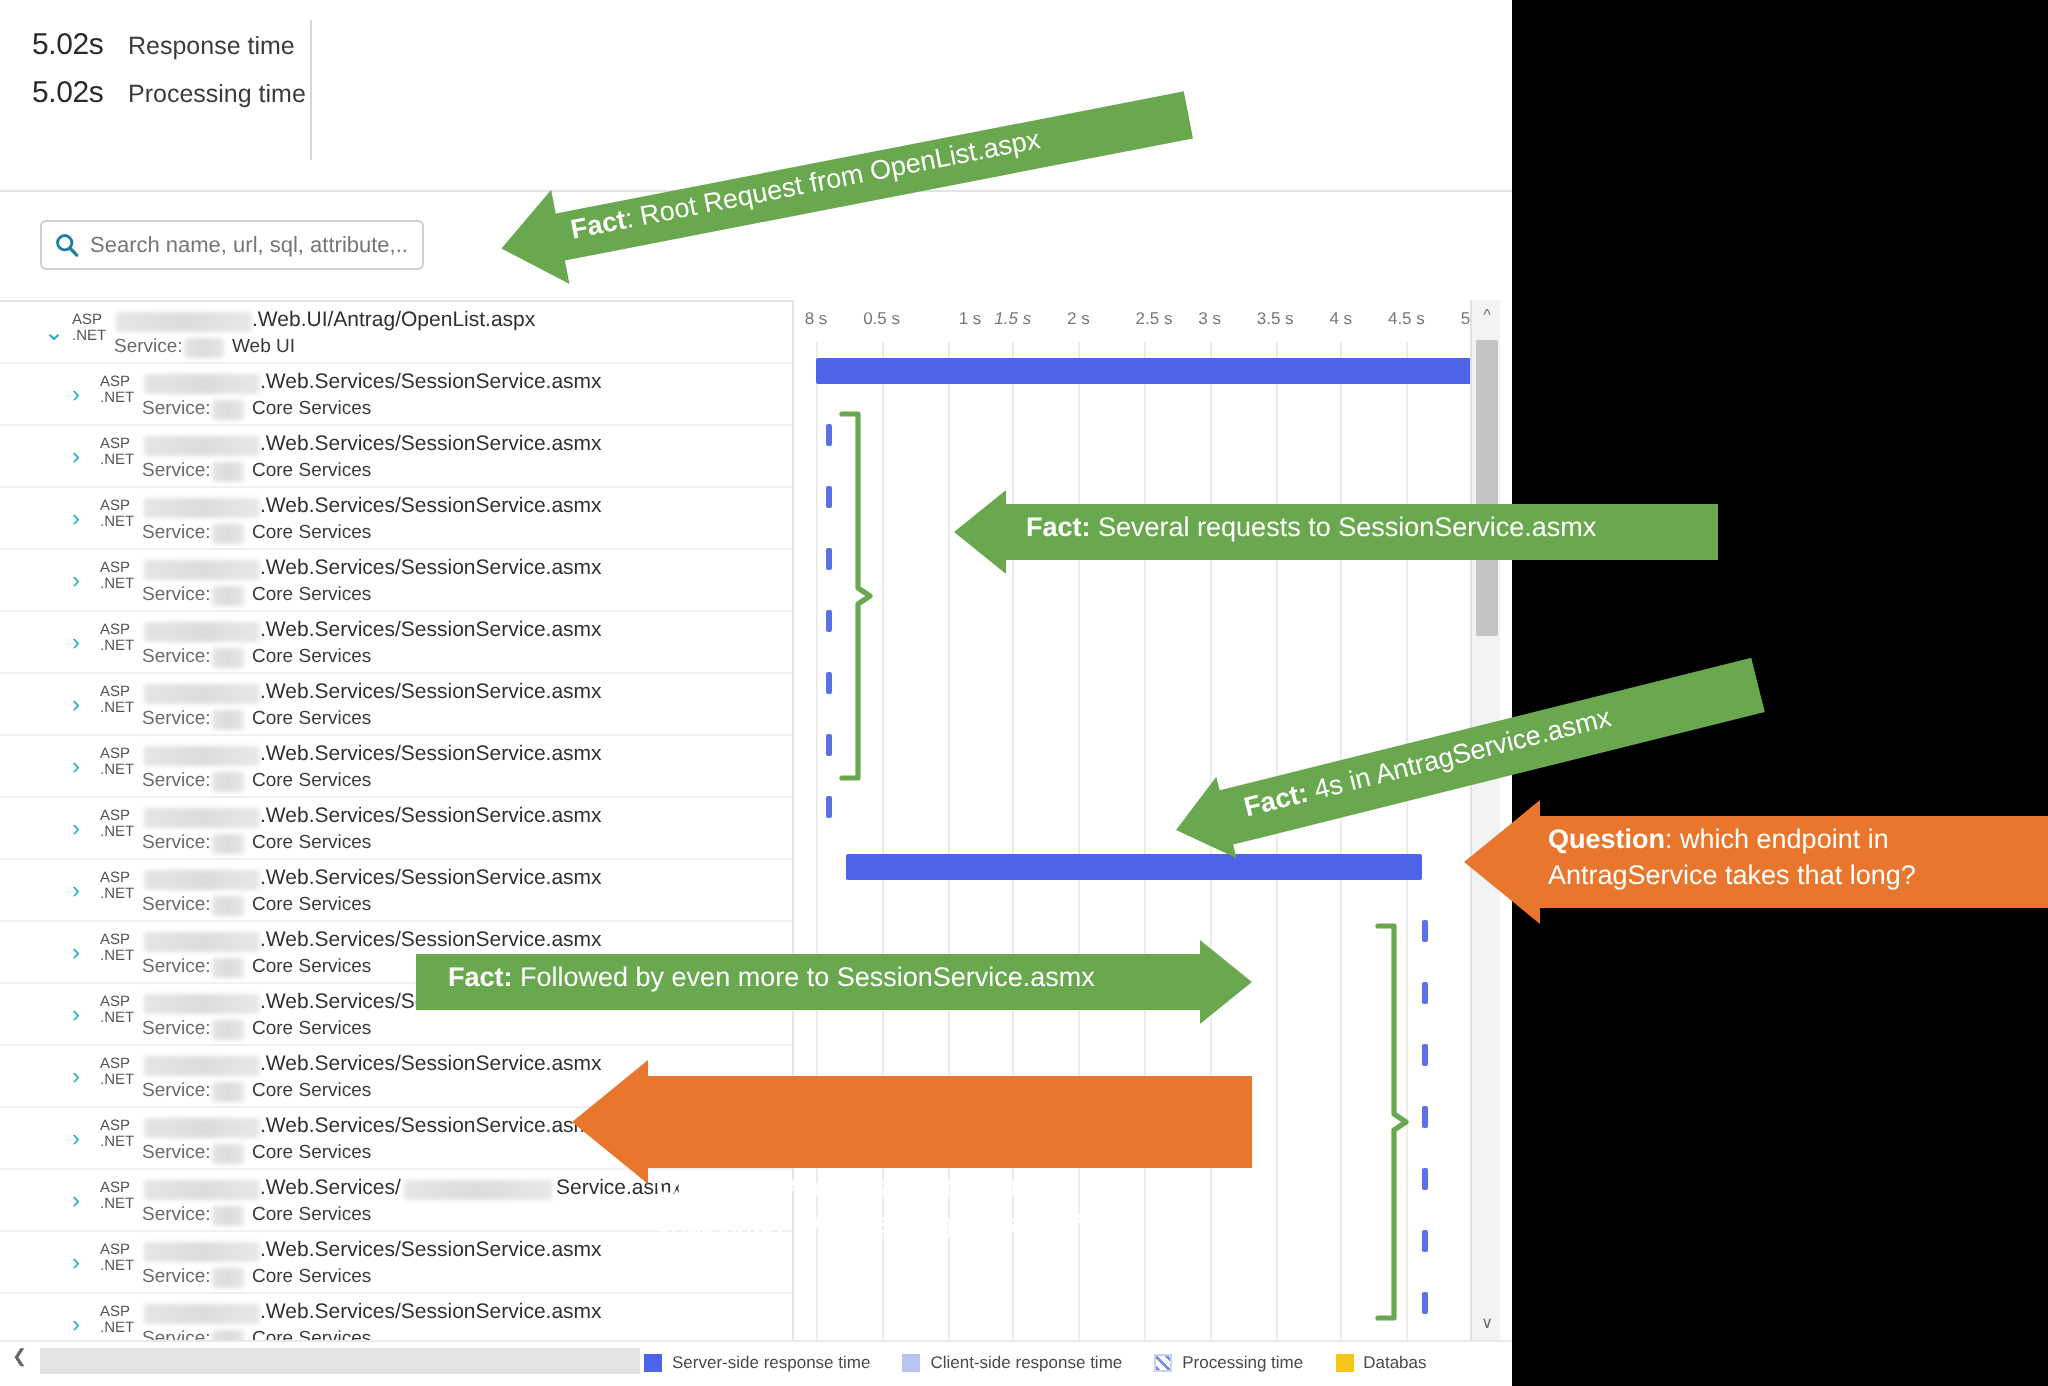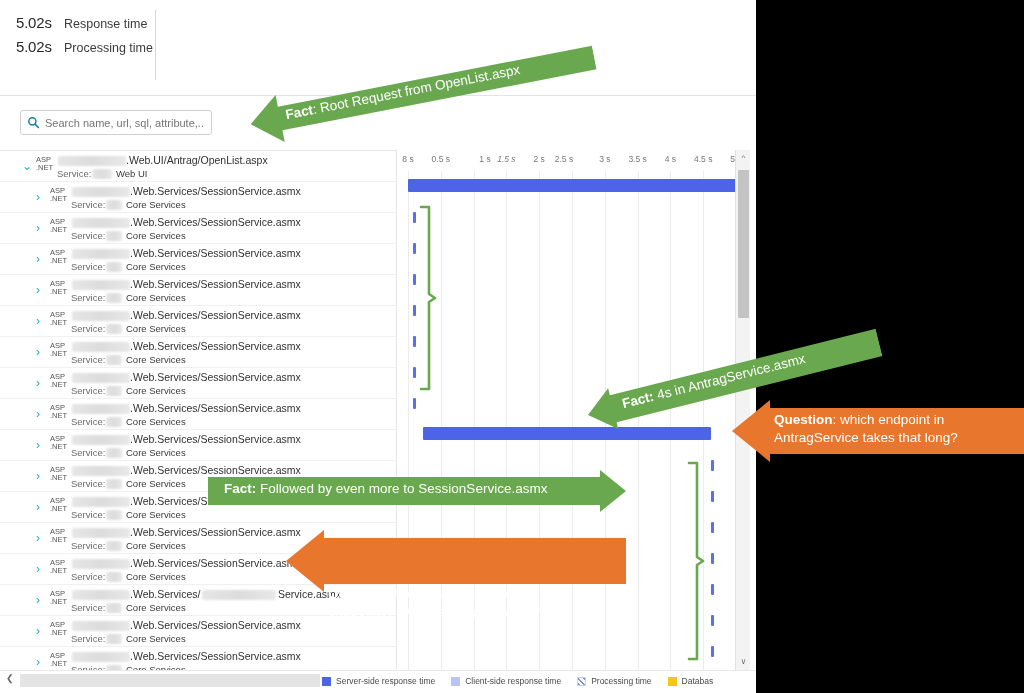--- a/index.html
+++ b/index.html
@@ -426,21 +426,21 @@
           </div>
         </div>
 
       <div class="timeline">
         <div class="axis" id="axis">
             <div class="tick-lbl" style="left: 11px;">8 s</div>
             <div class="tick-lbl" style="left: 43.8px;">0.5 s</div>
             <div class="tick-lbl" style="left: 88px;">1 s</div>
             <div class="tick-lbl" style="left: 109.4px; font-style: italic;">1.5 s</div>
             <div class="tick-lbl" style="left: 142.2px;">2 s</div>
-            <div class="tick-lbl" style="left: 167px;">2.5 s</div>
+            <div class="tick-lbl" style="left: 180px;">2.5 s</div>
             <div class="tick-lbl" style="left: 207.8px;">3 s</div>
             <div class="tick-lbl" style="left: 240.6px;">3.5 s</div>
             <div class="tick-lbl" style="left: 273.4px;">4 s</div>
             <div class="tick-lbl" style="left: 306.2px;">4.5 s</div>
             <div class="tick-lbl" style="left: 339px;">5 s</div>
           </div>
         <div class="grid-area" id="grid-area">
             <div class="gridline" style="left: 11px;"></div>
             <div class="gridline" style="left: 43.8px;"></div>
             <div class="gridline" style="left: 76.6px;"></div>
@@ -510,20 +510,28 @@
 
   <div class="anno" style="left:253px; top:96px; width:350px; height:80px; transform:rotate(-11deg); transform-origin: 0 50%;">
     <svg width="350" height="56" viewBox="0 0 350 56">
       <polygon points="0,28 30,4 30,16 350,16 350,40 30,40 30,52" fill="#6aa84f"></polygon>
     </svg>
     <div class="anno-txt" style="position:absolute; left:36px; top:18px;">
       <b>Fact</b><span>: Root Request from OpenList.aspx</span>
     </div>
   </div>
 
+  <div class="anno" style="left:477px; top:243px; width:382px; height:46px;">
+    <svg width="382" height="46" viewBox="0 0 382 46">
+      <polygon points="0,23 26,2 26,9 382,9 382,37 26,37 26,44" fill="#6aa84f"></polygon>
+    </svg>
+    <div class="anno-txt" style="position:absolute; left:36px; top:13px;">
+      <b>Fact:</b><span> Several requests to SessionService.asmx</span>
+    </div>
+  </div>
 
   <div class="anno" style="left:588px; top:392px; width:300px; height:46px; transform:rotate(-14deg); transform-origin: 0 50%;">
     <svg width="300" height="46" viewBox="0 0 300 46">
       <polygon points="0,23 26,2 26,9 300,9 300,37 26,37 26,44" fill="#6aa84f"></polygon>
     </svg>
     <div class="anno-txt" style="position:absolute; left:36px; top:13px;">
       <b>Fact:</b><span> 4s in AntragService.asmx</span>
     </div>
   </div>
 

